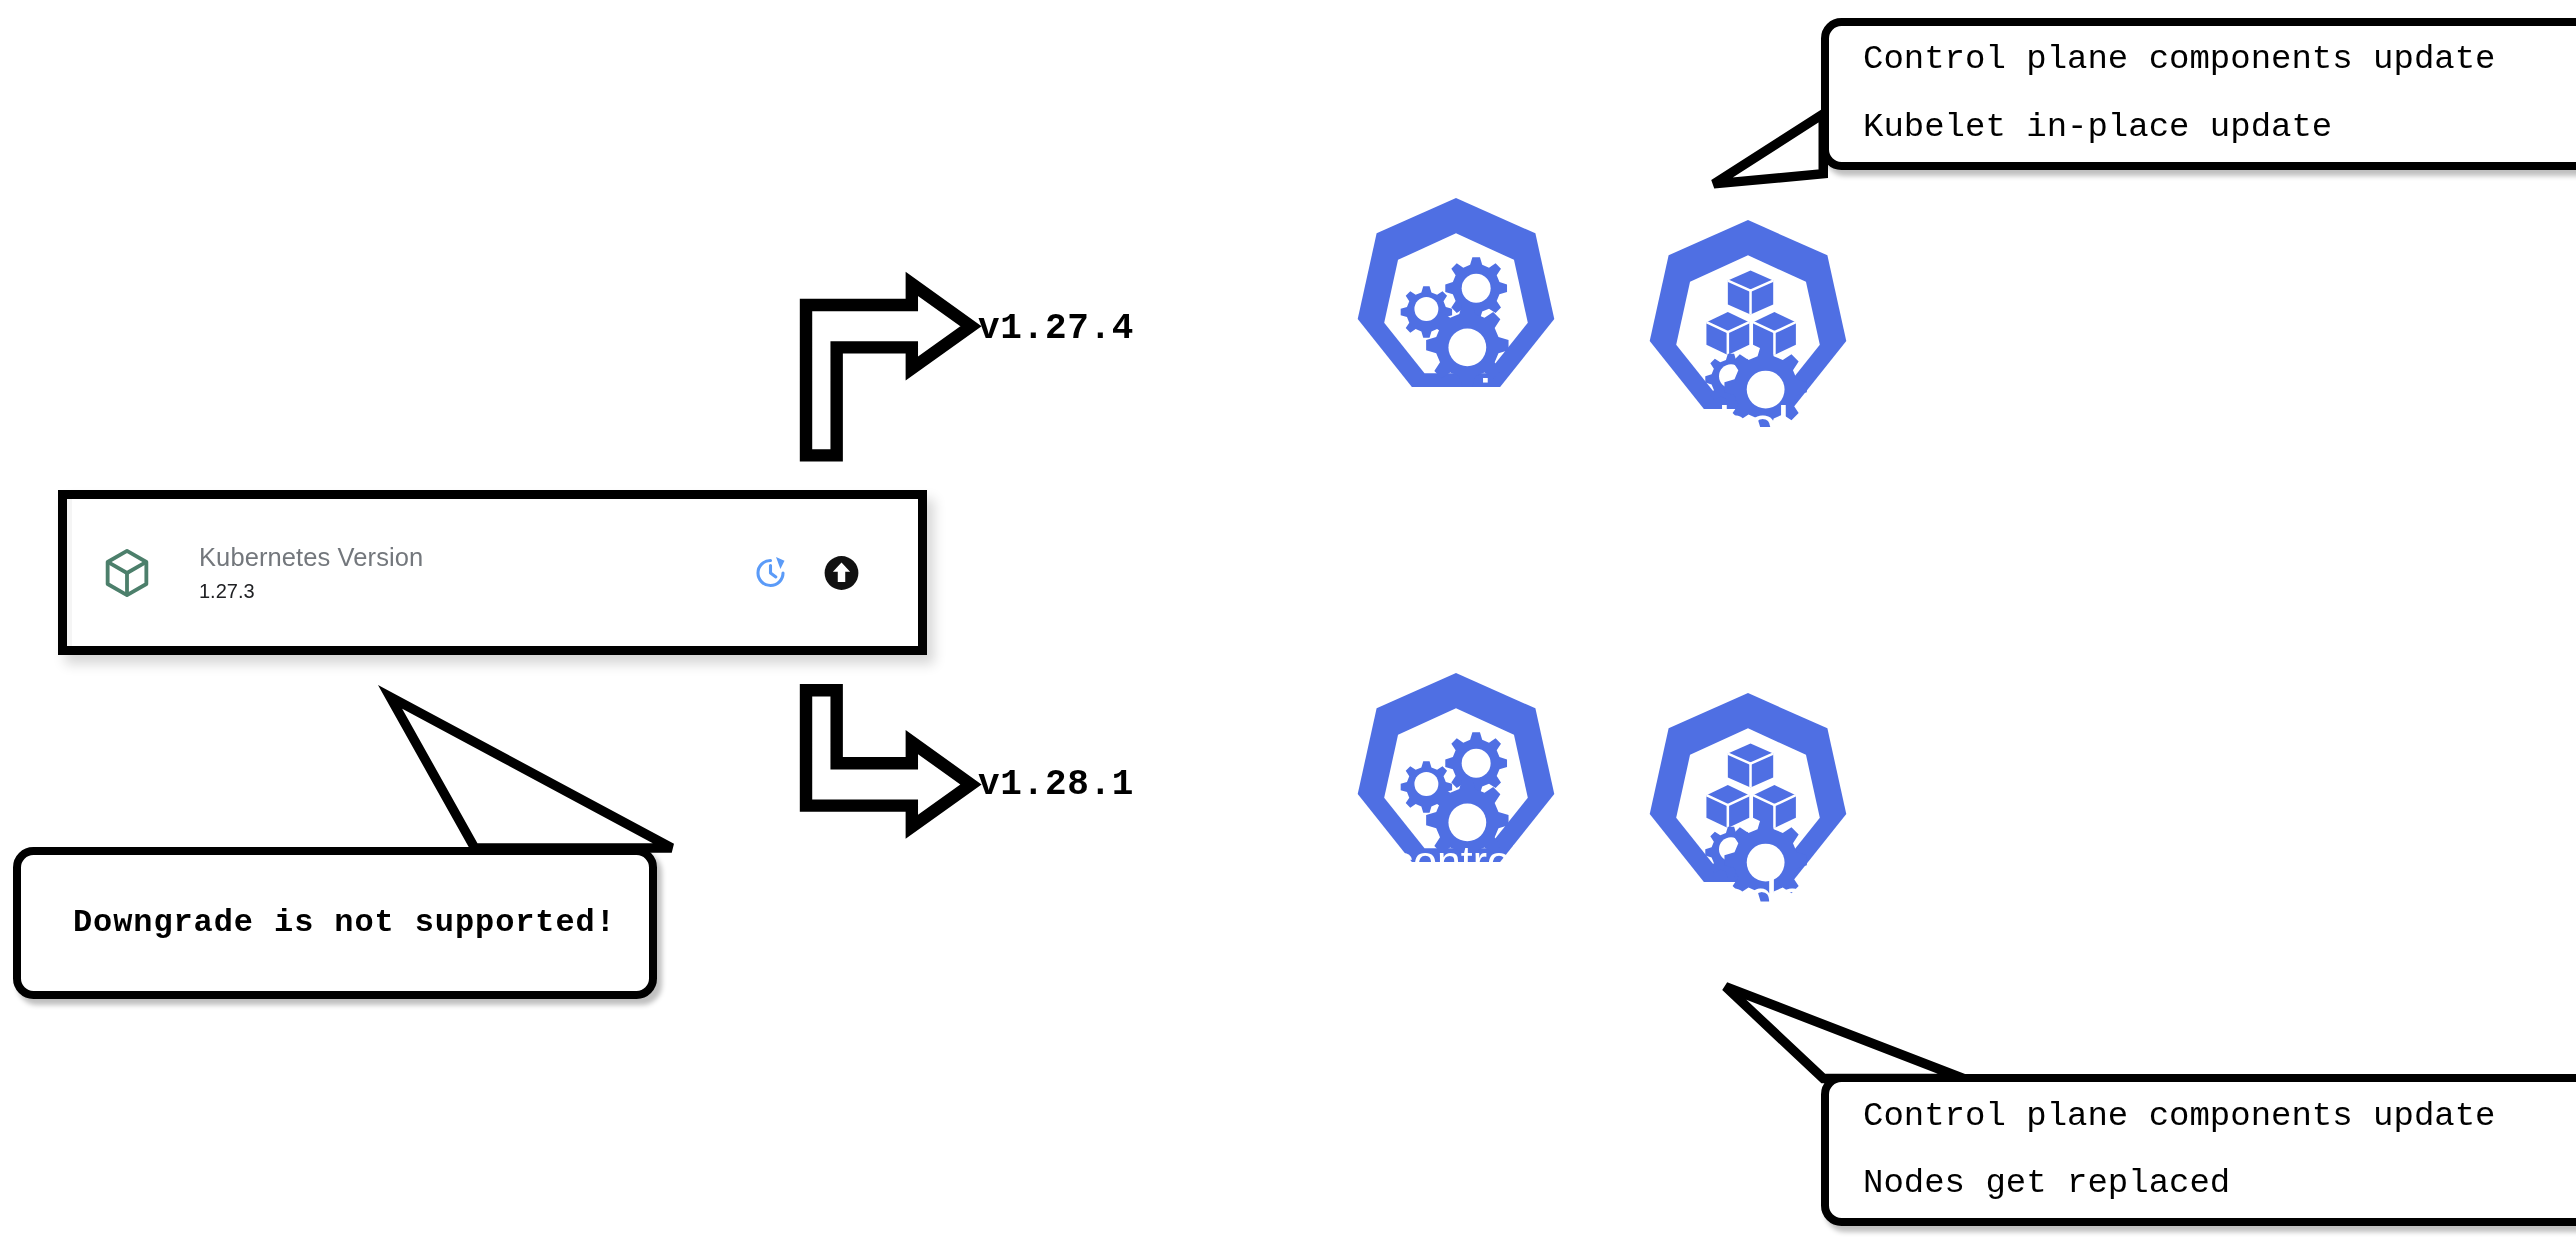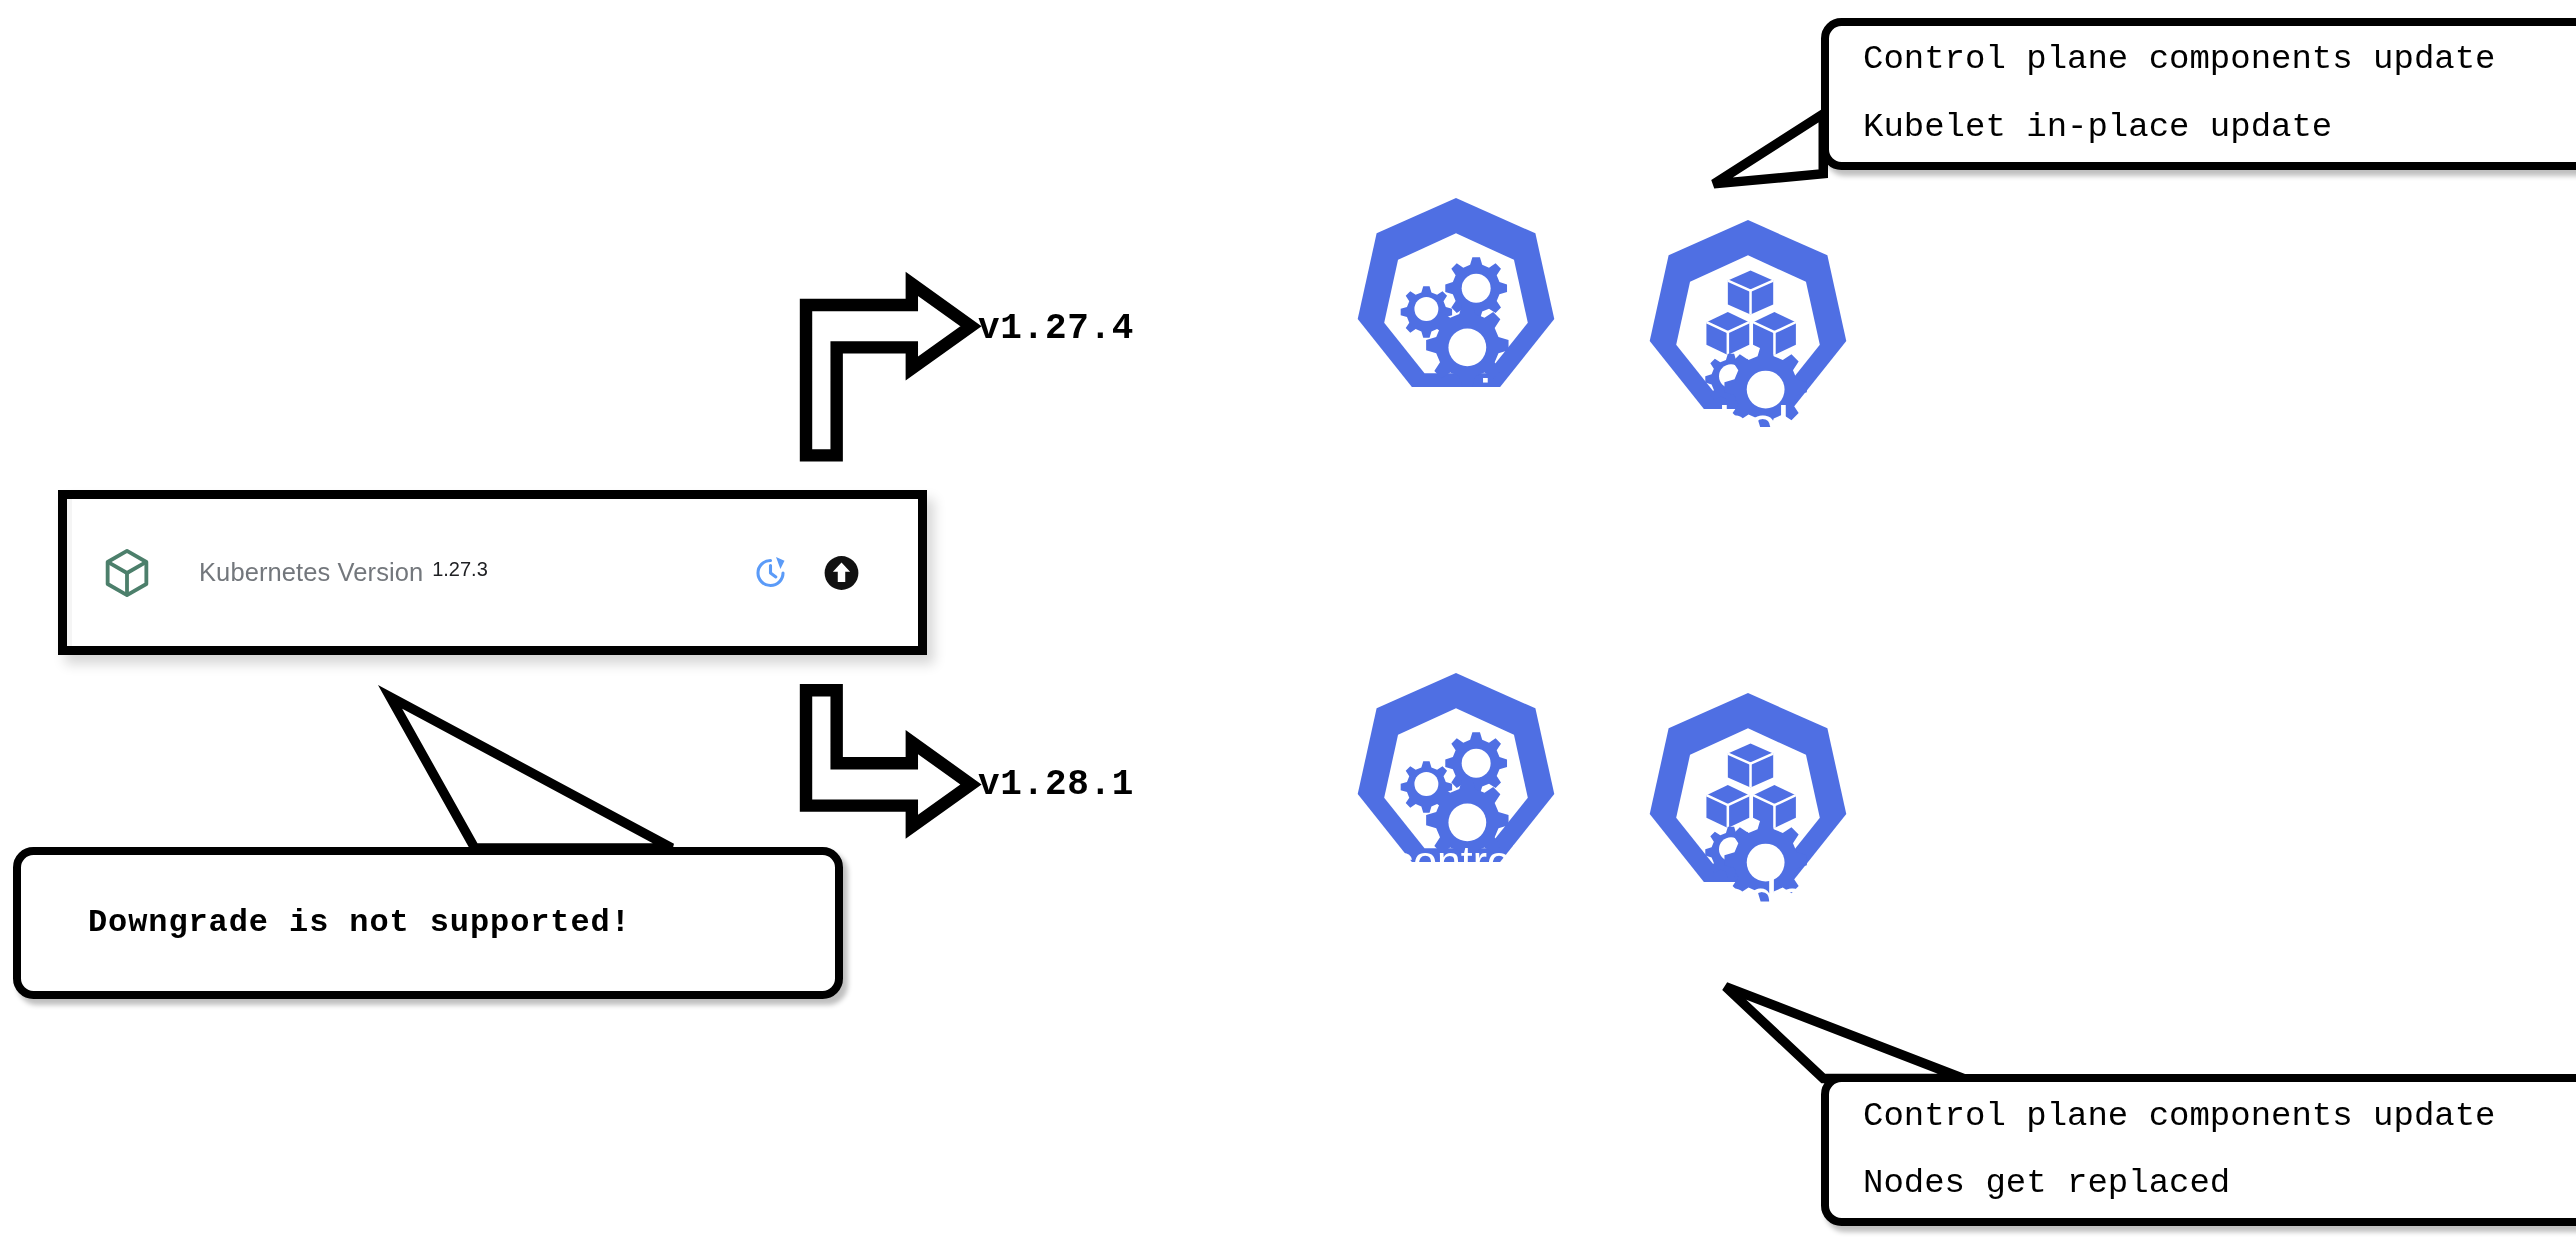--- a/index.html
+++ b/index.html
@@ -46,20 +46,21 @@
   }
   .cube-icon {
     flex: 0 0 auto;
     width: 54px;
     height: 54px;
     margin-right: 45px;
     display: block;
   }
   .card-texts {
     display: flex;
+    flex-direction: column;
     justify-content: center;
     gap: 8.8px;
   }
   .card-label {
     font-size: 25.5px;
     color: #73777c;
     letter-spacing: 0.1px;
     line-height: 1.1;
     white-space: nowrap;
   }
@@ -154,23 +155,23 @@
     left: 1821px;
     top: 1074px;
     width: 803px;
     height: 152px;
     padding: 0 0 0 34px;
     gap: 28px;
   }
   #callout-bottom-left {
     left: 13px;
     top: 847px;
-    width: 830px;
+    width: 644px;
     height: 152px;
-    padding: 0 0 0 67px;
+    padding: 0 0 0 52px;
   }
   #callout-bottom-left .callout-line {
     font-weight: bold;
     font-size: 32px;
     letter-spacing: 0.9px;
   }
 </style>
 </head>
 <body>
 

